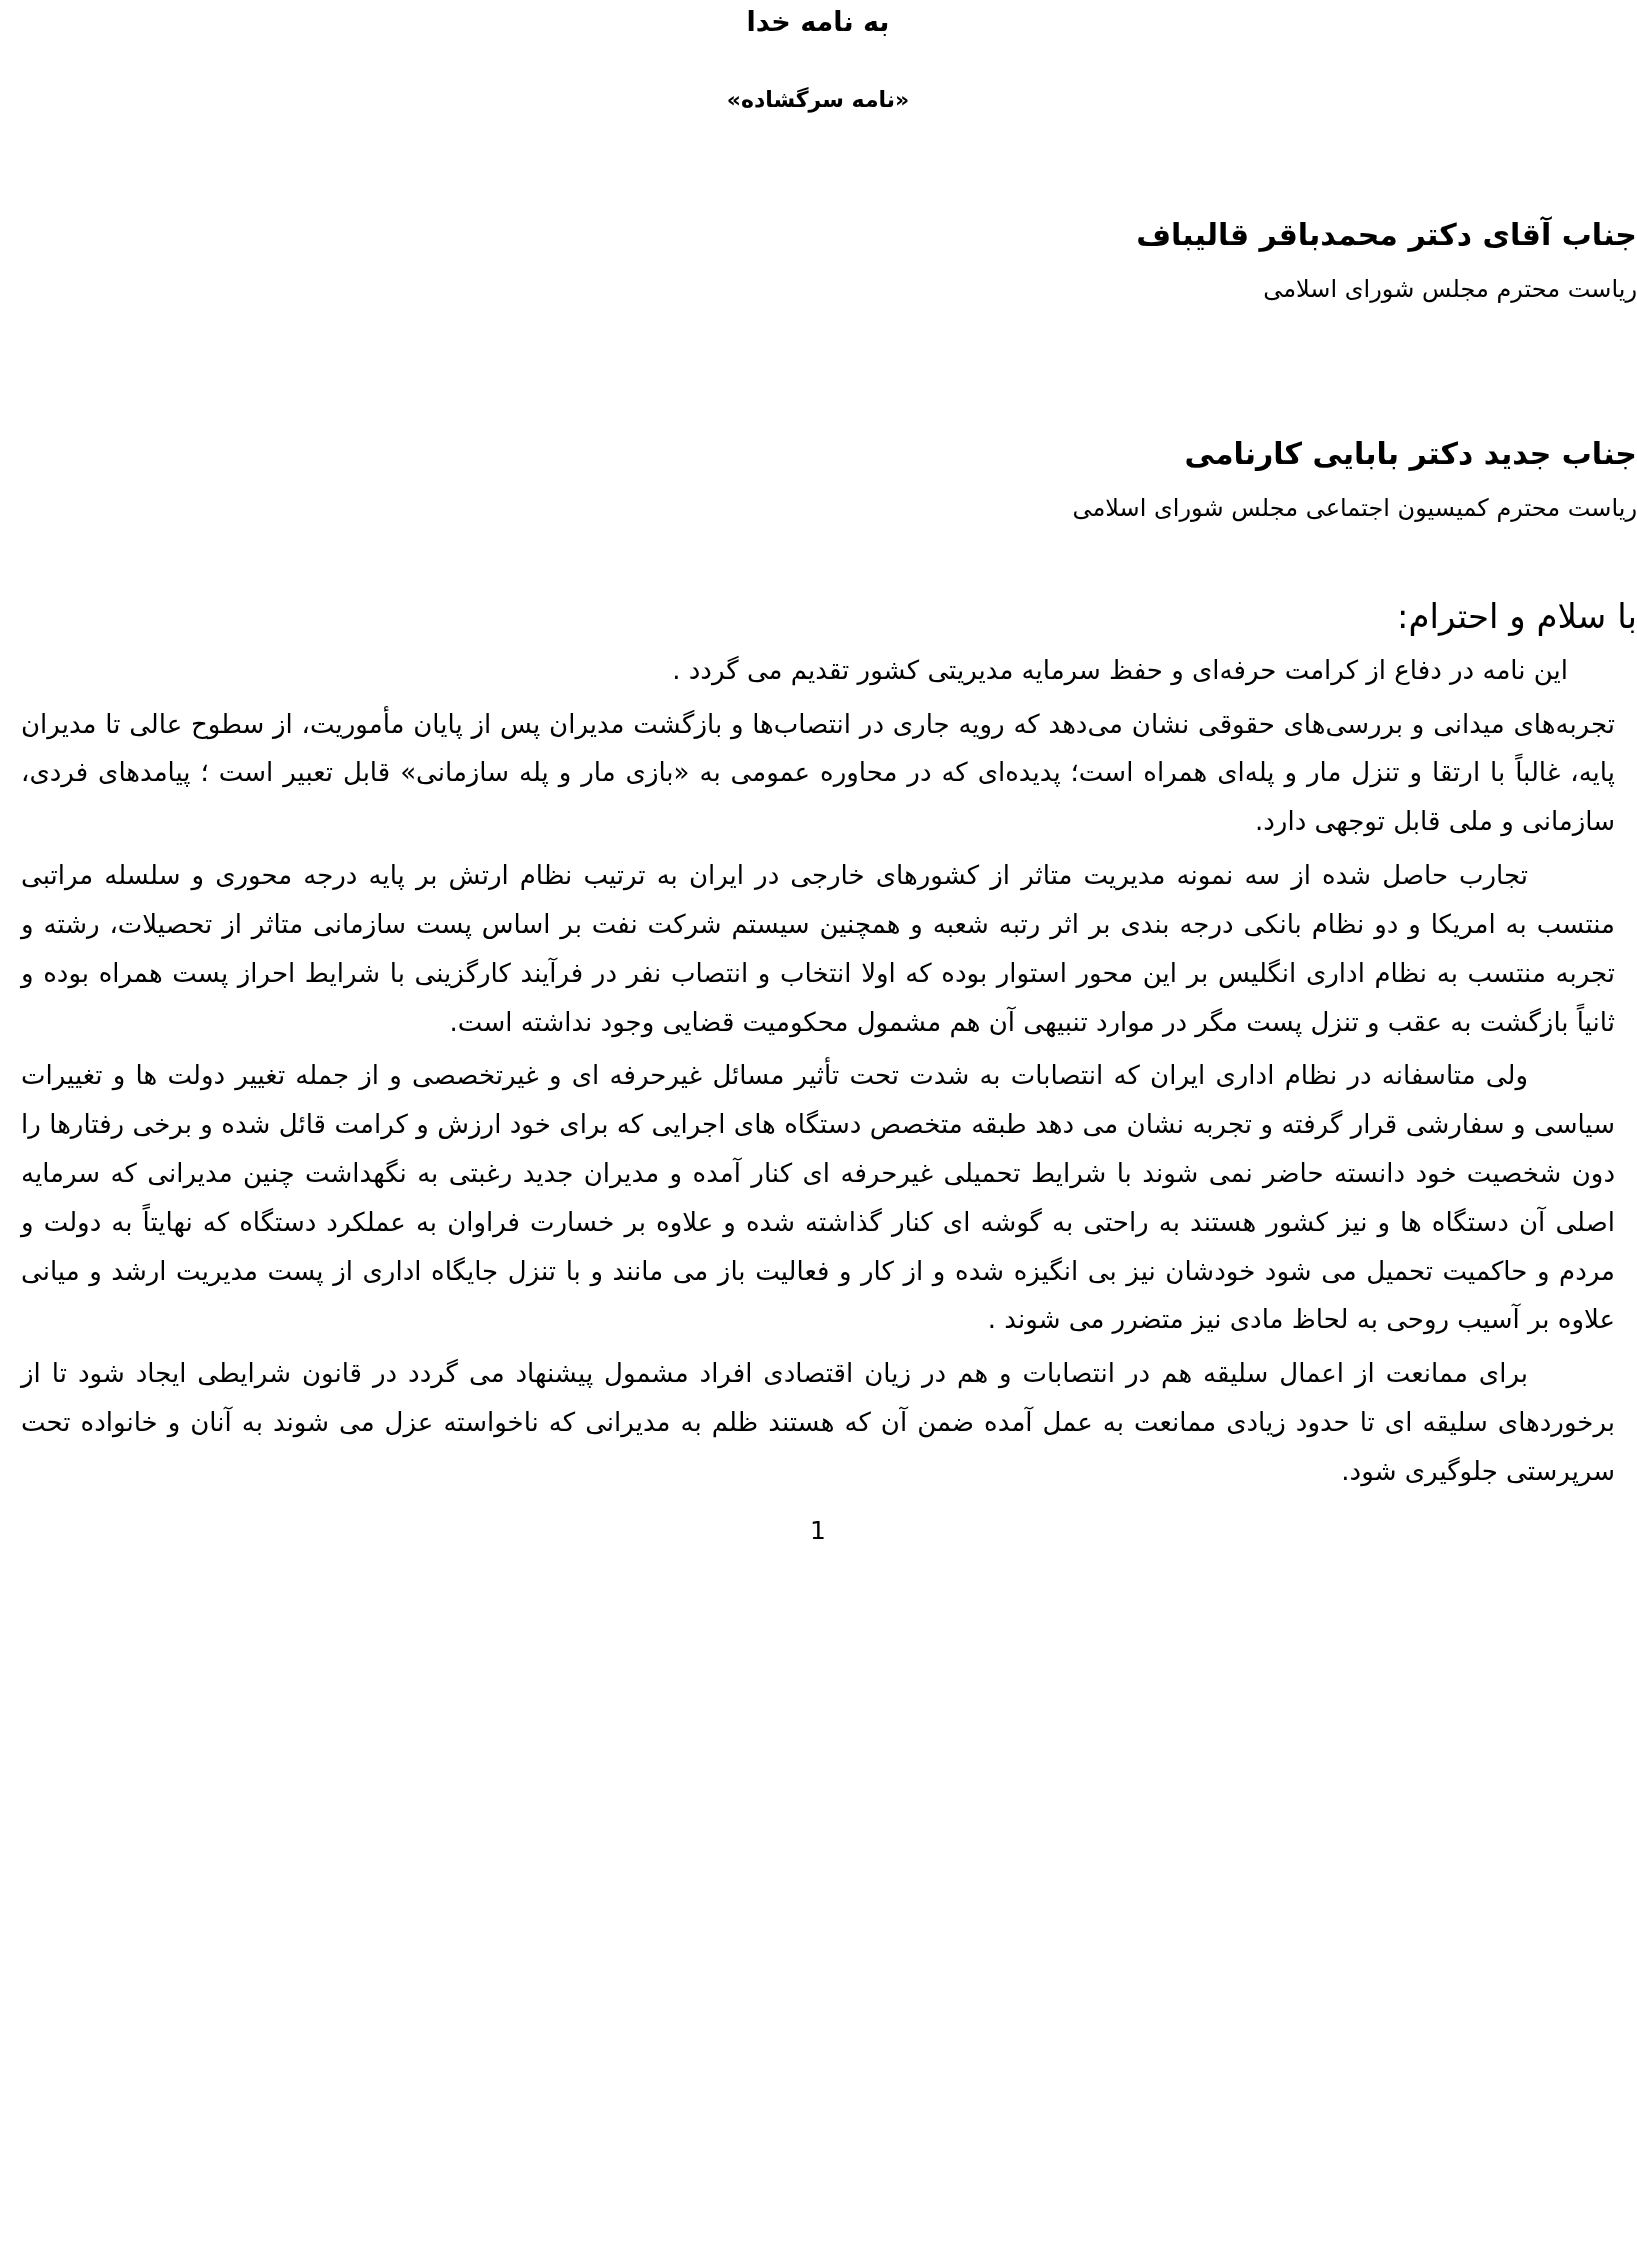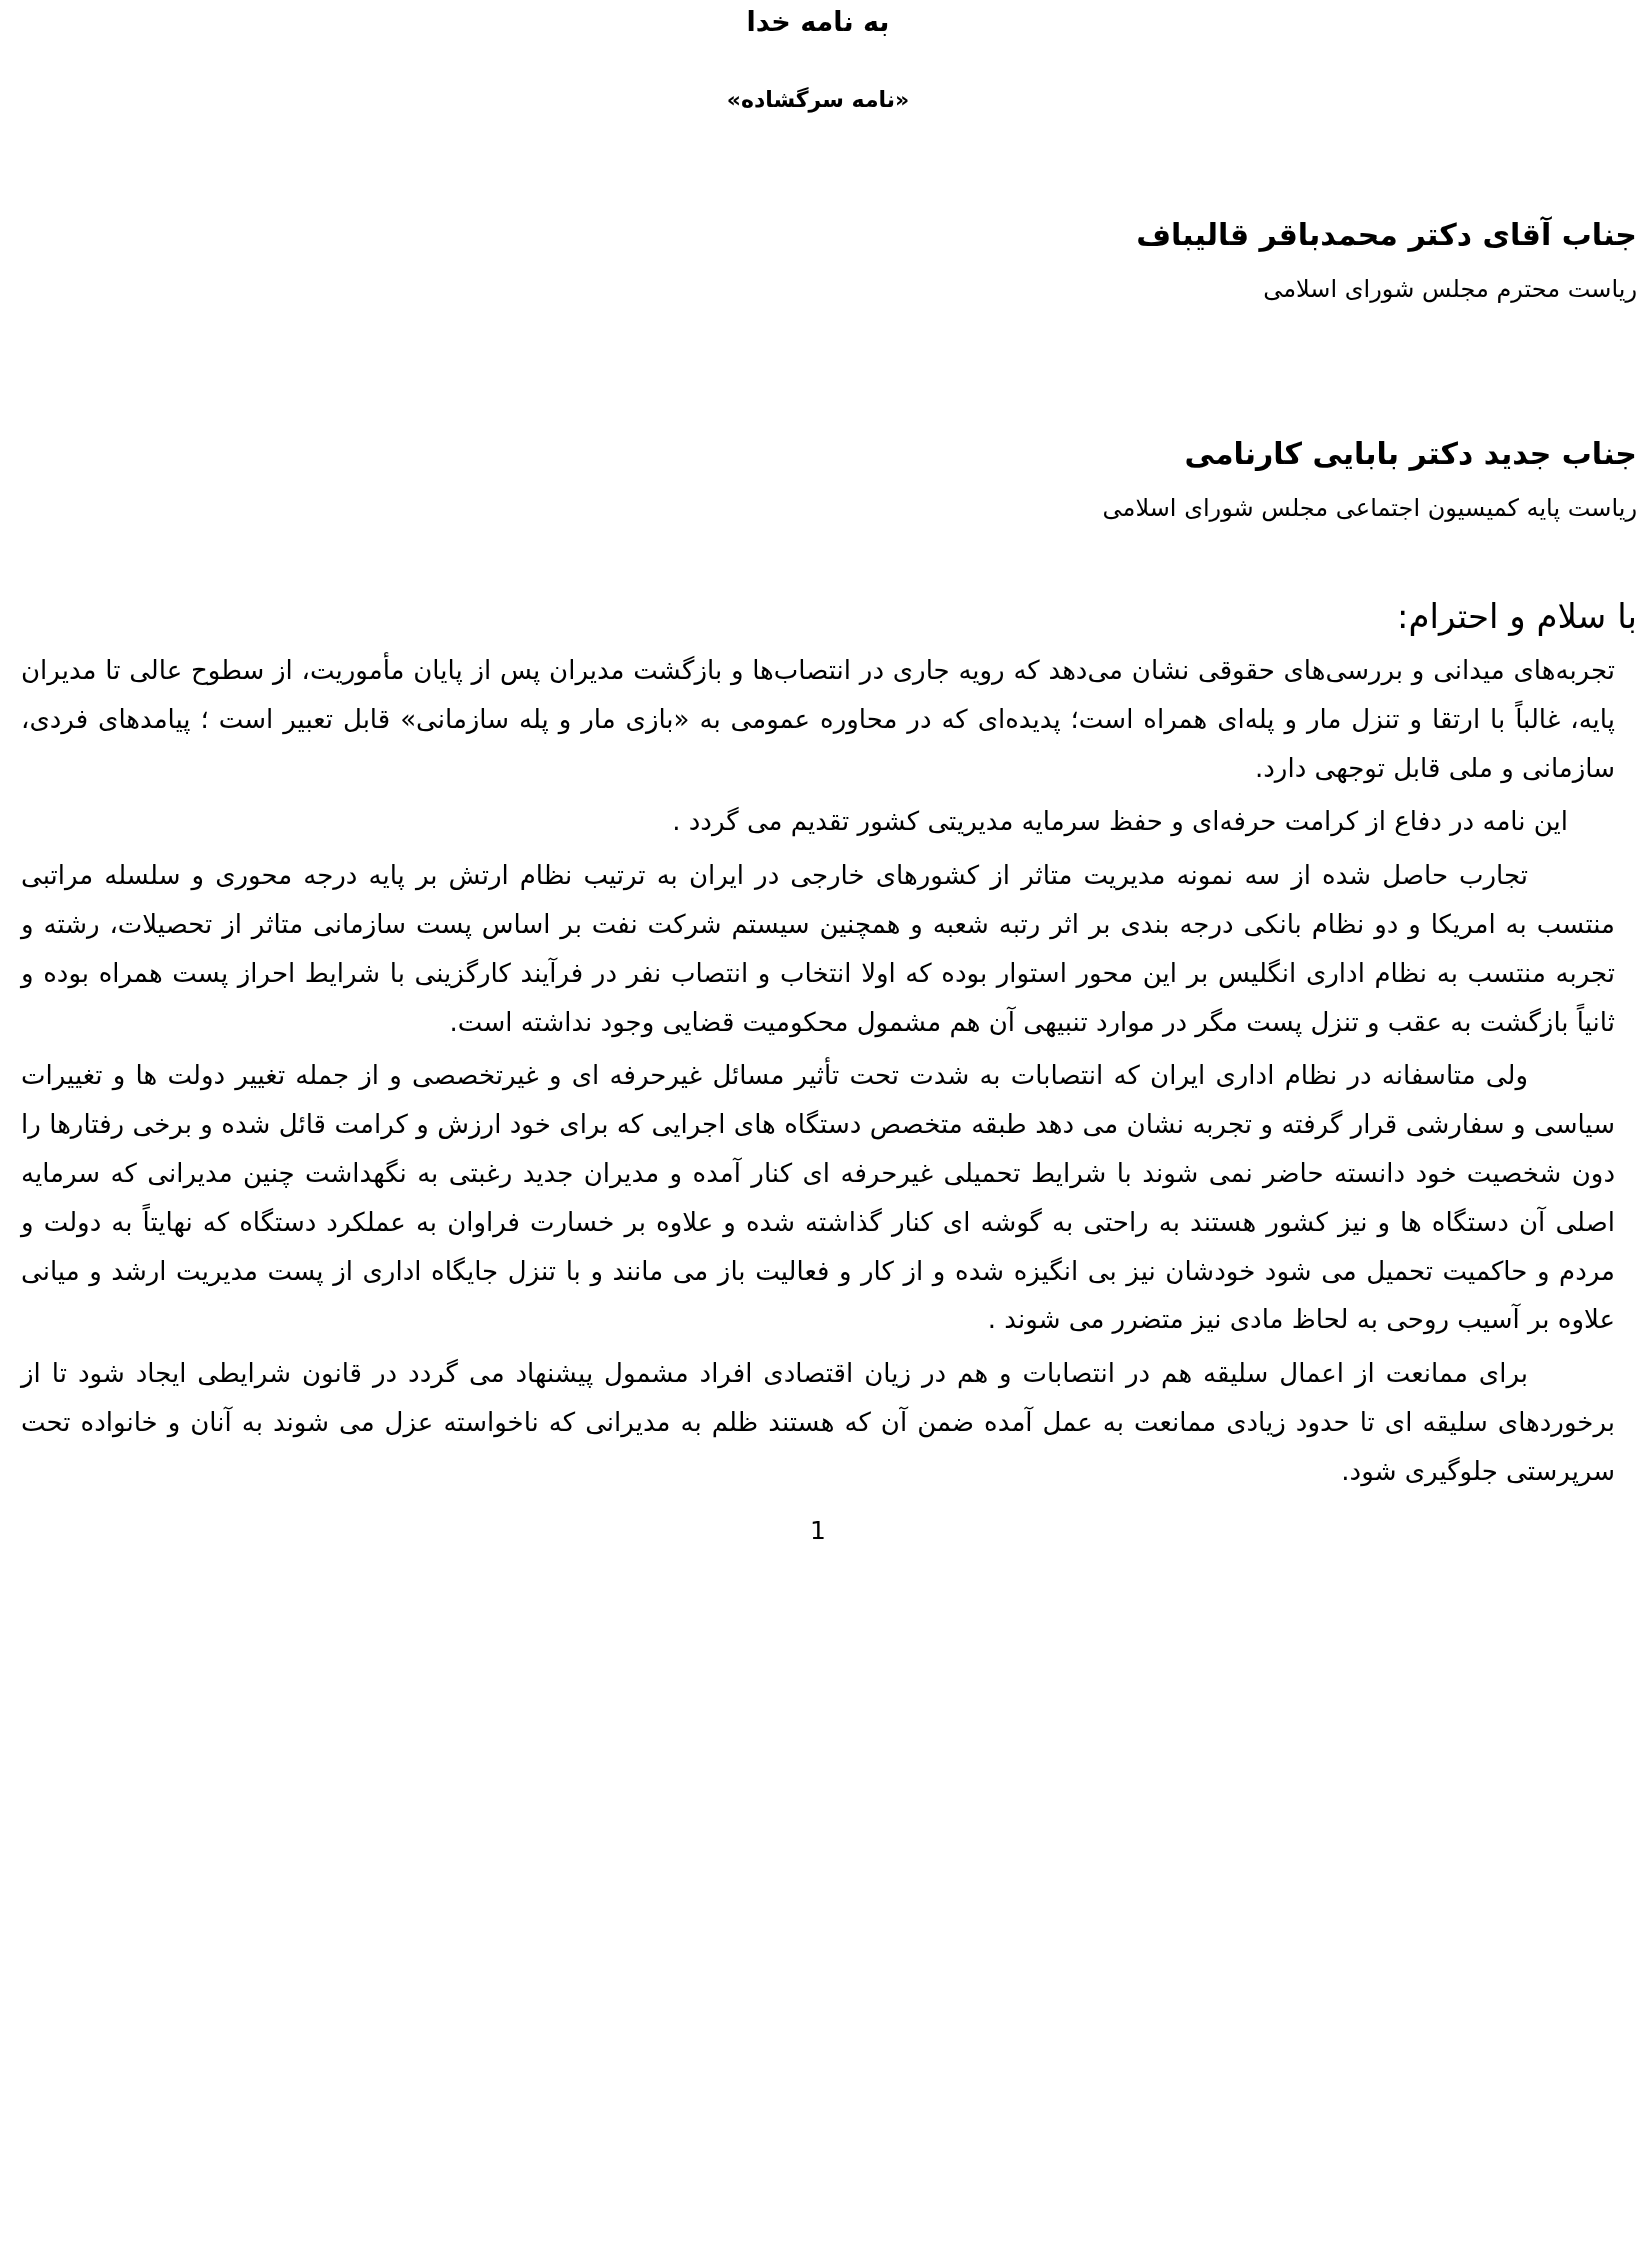--- a/index.html
+++ b/index.html
@@ -144,28 +144,28 @@
   <div class="doc-kind">«نامه سرگشاده»</div>
 
 
   <div class="addressee addressee-1">
     <div class="name">جناب آقای دکتر محمدباقر قالیباف</div>
     <div class="role">ریاست محترم مجلس شورای اسلامی</div>
   </div>
 
   <div class="addressee addressee-2">
     <div class="name">جناب جدید دکتر بابایی کارنامی</div>
-    <div class="role">ریاست پایه کمیسیون اجتماعی مجلس شورای اسلامی</div>
+    <div class="role">ریاست محترم کمیسیون اجتماعی مجلس شورای اسلامی</div>
   </div>
 
   <div class="salutation">با سلام و احترام:</div>
 
   <div class="body-wrap">
+    <p class="para indented">این نامه در دفاع از کرامت حرفه‌ای و حفظ سرمایه مدیریتی کشور تقدیم می گردد .</p>
     <p class="para">تجربه‌های میدانی و بررسی‌های حقوقی نشان می‌دهد که رویه جاری در انتصاب‌ها و بازگشت مدیران پس از پایان مأموریت، از سطوح عالی تا مدیران پایه، غالباً با ارتقا و تنزل مار و پله‌ای همراه است؛ پدیده‌ای که در محاوره عمومی به «بازی مار و پله سازمانی» قابل تعبیر است ؛ پیامدهای فردی، سازمانی و ملی قابل توجهی دارد.</p>
-    <p class="para indented">این نامه در دفاع از کرامت حرفه‌ای و حفظ سرمایه مدیریتی کشور تقدیم می گردد .</p>
     <p class="para first-line-indent">تجارب حاصل شده از سه نمونه مدیریت متاثر از کشورهای خارجی در ایران به ترتیب نظام ارتش بر پایه درجه محوری و سلسله مراتبی منتسب به امریکا و دو نظام بانکی درجه بندی بر اثر رتبه شعبه و همچنین سیستم شرکت نفت بر اساس پست سازمانی متاثر از تحصیلات، رشته و تجربه منتسب به نظام اداری انگلیس بر این محور استوار بوده که اولا انتخاب و انتصاب نفر در فرآیند کارگزینی با شرایط احراز پست همراه بوده و ثانیاً بازگشت به عقب و تنزل پست مگر در موارد تنبیهی آن هم مشمول محکومیت قضایی وجود نداشته است.</p>
     <p class="para first-line-indent">ولی متاسفانه در نظام اداری ایران که انتصابات به شدت تحت تأثیر مسائل غیرحرفه ای و غیرتخصصی و از جمله تغییر دولت ها و تغییرات سیاسی و سفارشی قرار گرفته و تجربه نشان می دهد طبقه متخصص دستگاه های اجرایی که برای خود ارزش و کرامت قائل شده و برخی رفتارها را دون  شخصیت خود دانسته حاضر نمی شوند با شرایط تحمیلی غیرحرفه ای کنار آمده و مدیران جدید رغبتی به نگهداشت چنین مدیرانی که سرمایه اصلی آن دستگاه ها و نیز کشور هستند به راحتی به گوشه ای کنار گذاشته شده و علاوه بر خسارت فراوان به عملکرد دستگاه که نهایتاً به دولت و مردم و حاکمیت تحمیل می شود خودشان نیز بی انگیزه شده و از کار و فعالیت باز می مانند و با تنزل جایگاه اداری از پست مدیریت ارشد و میانی علاوه بر آسیب روحی به لحاظ مادی نیز متضرر می شوند .</p>
     <p class="para first-line-indent">برای ممانعت از اعمال سلیقه هم در انتصابات و هم در زیان اقتصادی افراد مشمول پیشنهاد می گردد در قانون شرایطی ایجاد شود تا از برخوردهای سلیقه ای تا حدود زیادی ممانعت به عمل آمده ضمن آن که هستند ظلم به مدیرانی که ناخواسته عزل می شوند به آنان و خانواده تحت سرپرستی جلوگیری شود.</p>
   </div>
 
   <div class="page-number">1</div>
 
 </div>
 
 

